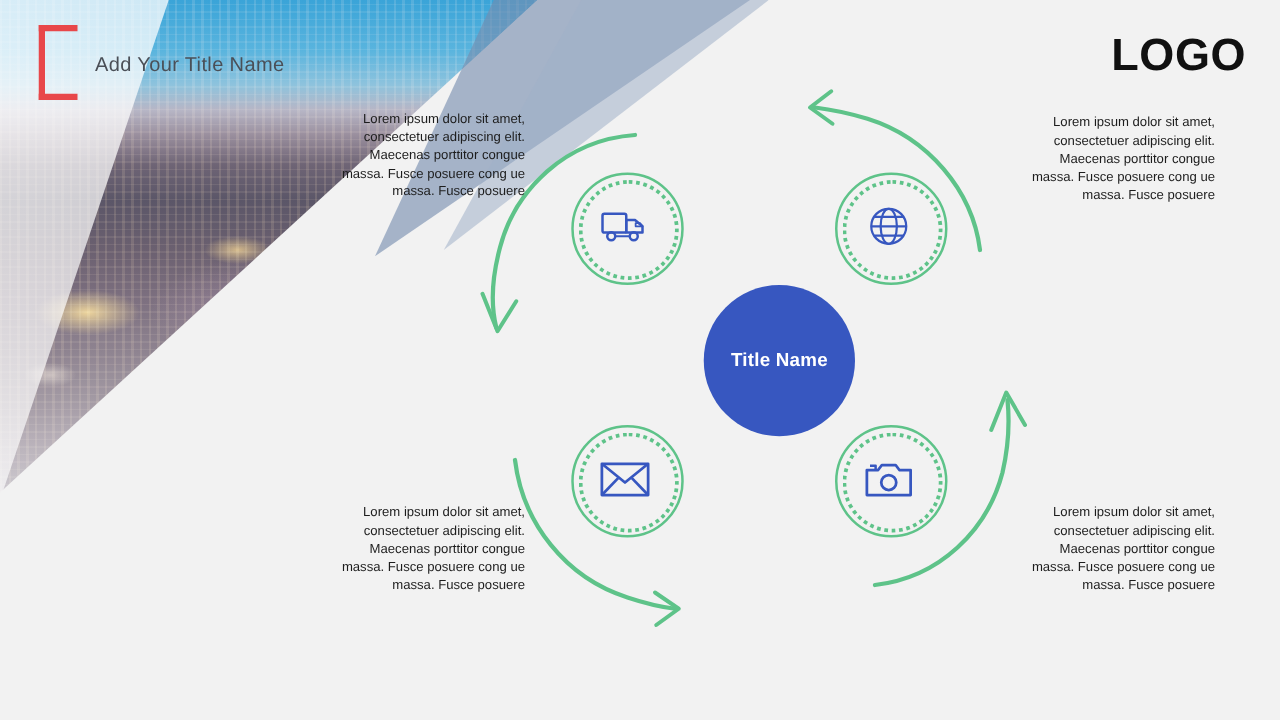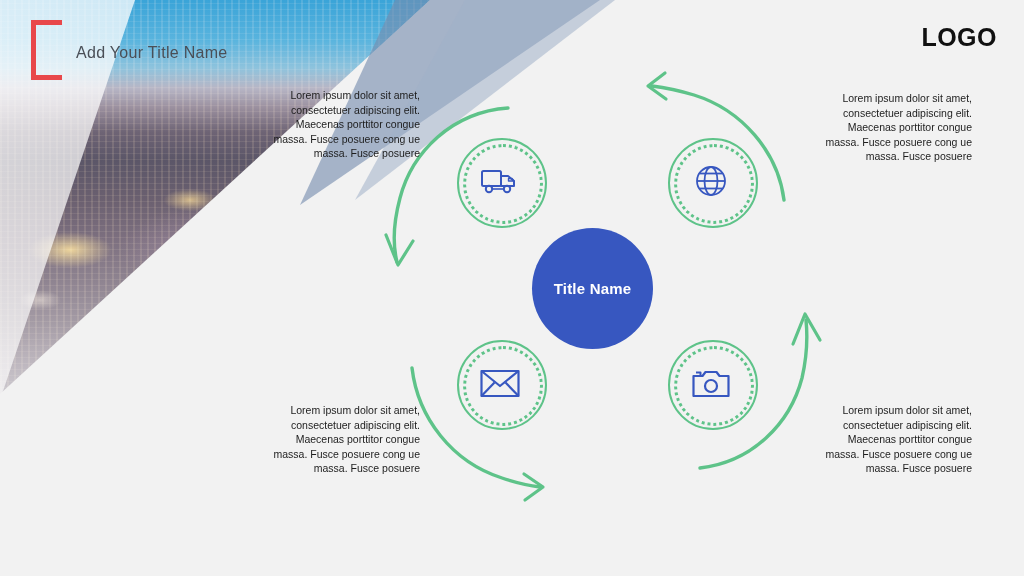--- a/index.html
+++ b/index.html
@@ -65,26 +65,26 @@
     border:5px solid #e8474a;border-right:none;
   }
   .slide-title{
     position:absolute;left:36px;top:44px;
     font-size:16px;font-weight:400;color:#4a4f57;letter-spacing:.3px;
     white-space:nowrap;
     padding-left:40px;
   }
   .logo{
     position:absolute;right:27px;top:23px;
-    font-size:25px;font-weight:700;color:#111;letter-spacing:.5px;
+    font-size:36px;font-weight:700;color:#111;letter-spacing:.5px;
   }
 
   
   .center-circle{
-    position:absolute;left:532px;top:228px;width:121px;height:121px;
+    position:absolute;left:563px;top:228px;width:121px;height:121px;
     border-radius:50%;background:#3757c0;
     display:flex;align-items:center;justify-content:center;
   }
   .center-circle span{
     color:#fff;font-size:15px;font-weight:700;letter-spacing:.2px;
   }
 
   
   .node{position:absolute;width:94px;height:94px;}
   .node .ring-solid{

